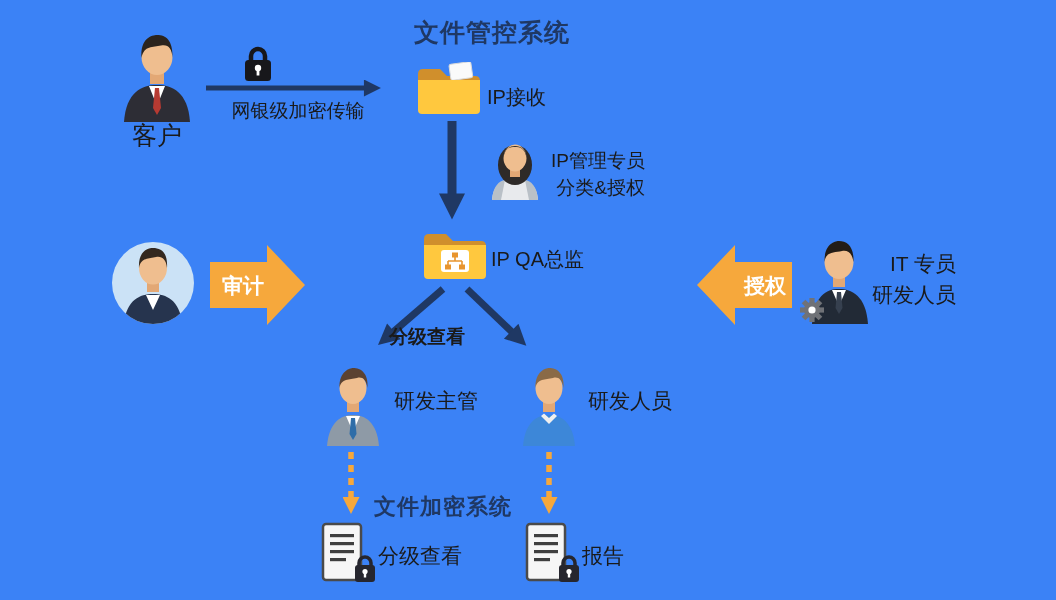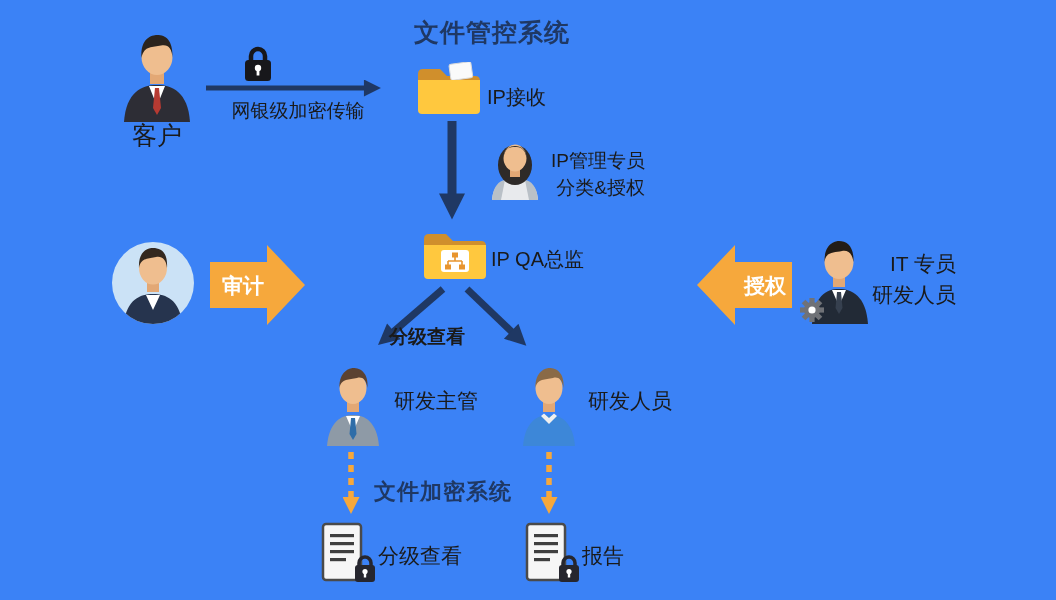--- a/index.html
+++ b/index.html
@@ -59,21 +59,21 @@
 
     <polygon points="210,262 267,262 267,245 305,285 267,325 267,308 210,308" fill="#F6A83C"></polygon>
 
     <polygon points="792,262 735,262 735,245 697,285 735,325 735,308 792,308" fill="#F6A83C"></polygon>
 
     <line x1="351" y1="452" x2="351" y2="499" stroke="#F6A83C" stroke-width="5.5" stroke-dasharray="7 6" marker-end="url(#ah-orange)"></line>
     <line x1="549" y1="452" x2="549" y2="499" stroke="#F6A83C" stroke-width="5.5" stroke-dasharray="7 6" marker-end="url(#ah-orange)"></line>
   </svg>
 
   <div class="title main" style="left:402px; top:16px; width:180px; text-align:center;">文件管控系统</div>
-  <div class="title sub" style="left:374px; top:477px;">文件加密系统</div>
+  <div class="title sub" style="left:374px; top:492px;">文件加密系统</div>
 
   <div class="node" style="left:116px; top:32px; width:82px; height:90px;">
     <svg width="82" height="90" viewBox="0 0 82 90">
       <path d="M8,90 C10,60 26,53 41,53 C56,53 72,60 74,90 Z" fill="#2D2D35"></path>
       <path d="M33,54 L41,74 L49,54 Z" fill="#FFFFFF"></path>
       <path d="M39,56 L43,56 L45,76 L41,83 L37,76 Z" fill="#B63A32"></path>
       <rect x="34" y="38" width="14" height="14" fill="#E3A875"></rect>
       <ellipse cx="41" cy="25" rx="15.5" ry="18" fill="#EFBE8F"></ellipse>
       <path d="M25.5,26 C24,6 36,3 41,3 C50,3 57,8 56.5,26 C56,16 52,12 45,13.5 C37,15.5 28,13 25.5,26 Z" fill="#2B241E"></path>
     </svg>

